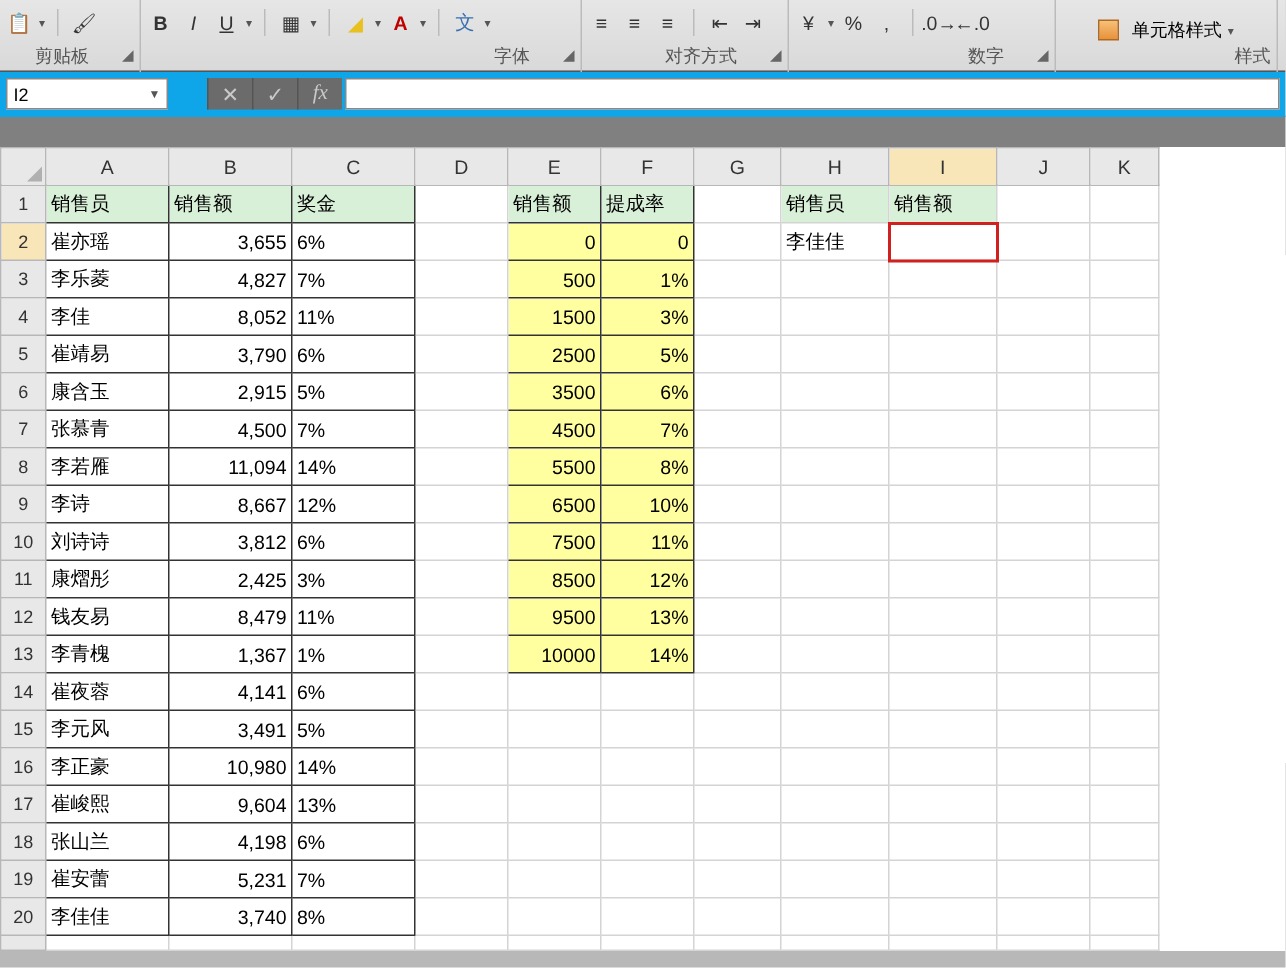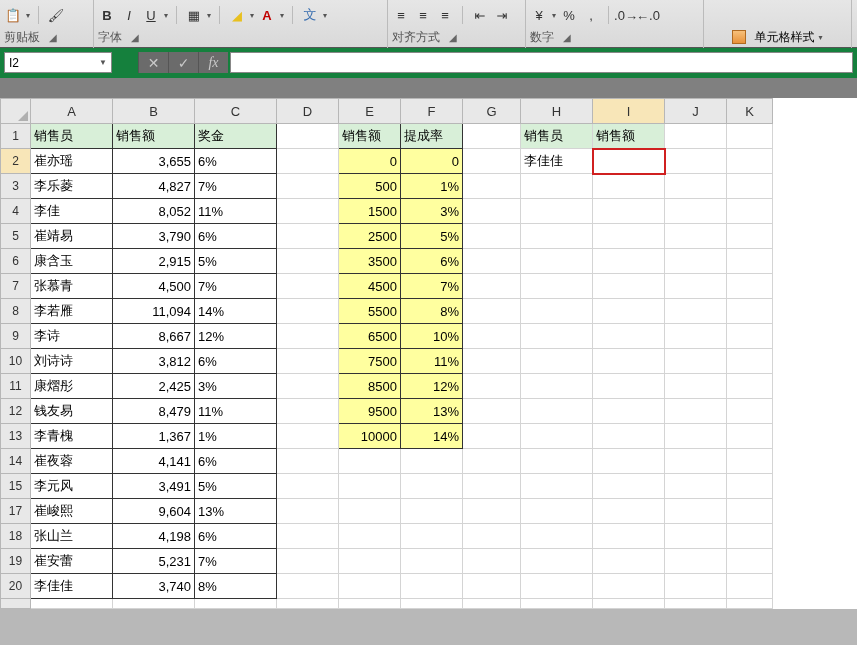--- a/index.html
+++ b/index.html
@@ -2,34 +2,34 @@
 <html><head>
 <meta charset="utf-8">
 <style>
 * { margin: 0; padding: 0; box-sizing: border-box; }
 body { font-family: "Microsoft YaHei", Arial, sans-serif; font-size: 12px; background: #b8b8b8; width: 857px; height: 645px; overflow: hidden; }
 
 
 .ribbon { background: linear-gradient(#e6e6e6, #d9d9d9); border-bottom: 1px solid #555; height: 48px; display: flex; }
 .ribbon-group { border-right: 1px solid #bbb; display: flex; flex-direction: column; justify-content: flex-end; padding: 0 4px 2px 4px; height: 48px; position: relative; }
 .ribbon-icons { display: flex; align-items: center; gap: 4px; height: 26px; }
-.ribbon-label-row { display: flex; align-items: center; justify-content: flex-start; gap: 3px; height: 18px; color: #555; }
+.ribbon-label-row { display: flex; align-items: center; justify-content: flex-end; gap: 16px; height: 18px; color: #555; }
 .ribbon-icon { width: 18px; height: 18px; display: flex; align-items: center; justify-content: center; color: #333; font-size: 13px; }
 .dropdown-arrow { font-size: 8px; color: #555; }
 .dialog-launcher { font-size: 10px; color: #666; margin-left: 6px; }
 
 .g-clipboard { width: 94px; }
 .g-font { width: 294px; }
 .g-align { width: 138px; }
 .g-number { width: 178px; }
 .g-styles { width: 148px; }
 
 
 .fbar { background: #6b6b6b; height: 30px; border-bottom: 1px solid #444; }
-.fbar-inner { background: #15803d; display: flex; align-items: stretch; height: 30px; padding-top: 4px; padding-left: 4px; padding-right: 4px; }
+.fbar-inner { background: #0ea5e9; display: flex; align-items: stretch; height: 30px; padding-top: 4px; padding-left: 4px; padding-right: 4px; }
 .namebox { width: 108px; background: #fff; border: 1px solid #888; display: flex; align-items: center; padding: 0 4px; font-size: 12px; justify-content: space-between; height: 21px; }
 .namebox .nb-drop { font-size: 8px; color: #555; }
 .fx-btns { display: flex; align-items: center; height: 21px; }
 .fx-btn { width: 30px; height: 21px; display: flex; align-items: center; justify-content: center; color: #c9c9c9; border-left: 1px solid #555; background:#6b6b6b; font-size: 14px; }
 .fx-btn.fx { font-style: italic; font-family: "Times New Roman", serif; }
 .fx-input { flex: 1; background: #fff; border: 1px solid #888; height: 21px; margin-left: 2px; }
 
 .gap-bar { height: 20px; background: #808080; }
 
 
@@ -144,20 +144,23 @@
     </div>
   </div>
 
   <div class="ribbon-group g-styles">
     <div class="ribbon-icons" style="justify-content:center; width:100%;margin-top:28px;">
       <span class="ribbon-icon" style="width:auto; color:#333;">
         <span style="display:inline-block;width:14px;height:14px;background:linear-gradient(#f7c07a,#e8923a);border:1px solid #b06a20;margin-right:4px;"></span>
       </span>
       <span style="font-size:12px;">单元格样式</span>
       <span class="dropdown-arrow">▾</span>
+    </div>
+    <div class="ribbon-label-row">
+      <span>样式</span>
     </div>
   </div>
 </div>
 
 <div class="fbar">
   <div class="fbar-inner">
     <div class="namebox">
       <span>I2</span>
       <span class="nb-drop">▼</span>
     </div>
@@ -410,20 +413,34 @@
           <td></td>
           <td></td>
           <td></td>
           <td></td>
           <td></td>
           <td></td>
           <td></td>
           <td></td>
         </tr>
         <tr>
+          <th class="rowhead">16</th>
+          <td class="bordered txt-l">李正豪</td>
+          <td class="bordered txt-r">10,980</td>
+          <td class="bordered txt-c">14%</td>
+          <td></td>
+          <td></td>
+          <td></td>
+          <td></td>
+          <td></td>
+          <td></td>
+          <td></td>
+          <td></td>
+        </tr>
+        <tr>
           <th class="rowhead">17</th>
           <td class="bordered txt-l">崔峻熙</td>
           <td class="bordered txt-r">9,604</td>
           <td class="bordered txt-c">13%</td>
           <td></td>
           <td></td>
           <td></td>
           <td></td>
           <td></td>
           <td></td>

